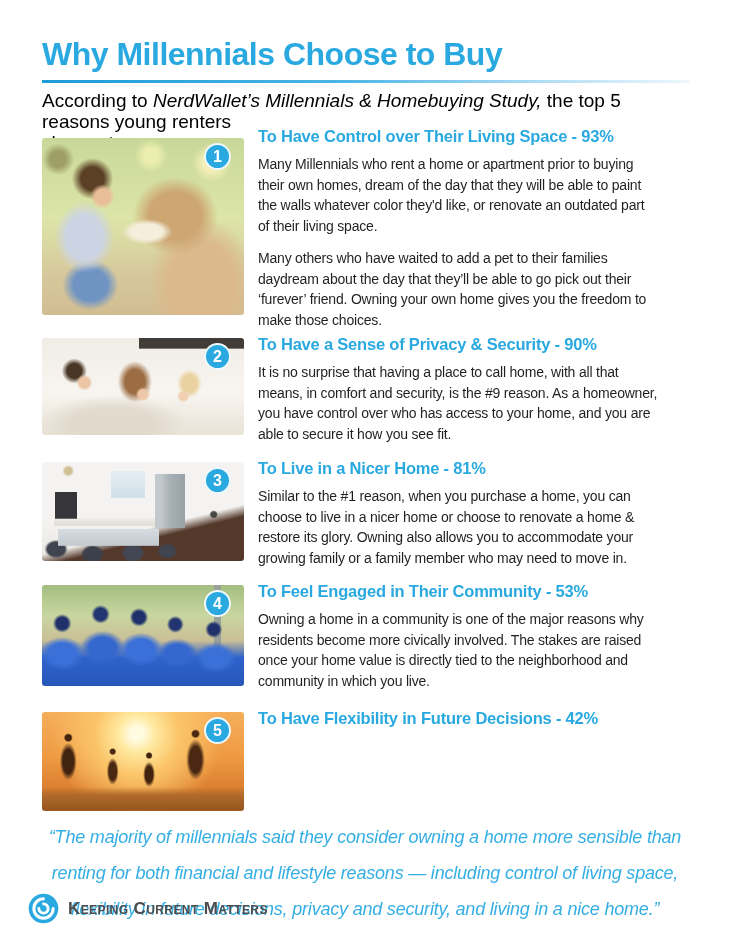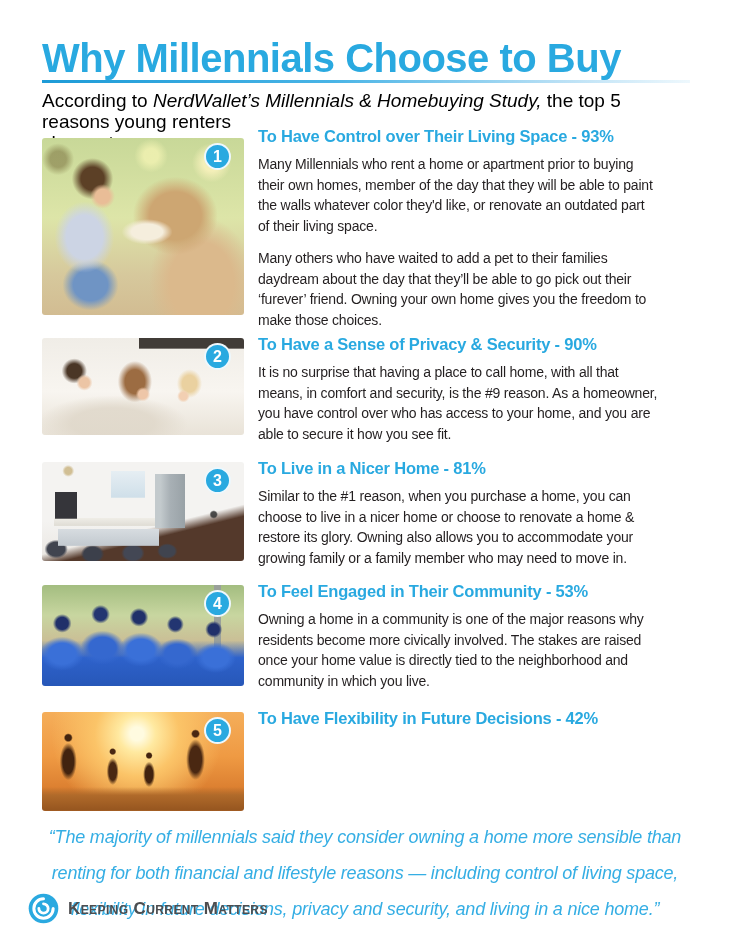--- a/index.html
+++ b/index.html
@@ -1,20 +1,20 @@
 <!DOCTYPE html>
 <html><head>
 <meta charset="utf-8">
 <style>
   * { margin:0; padding:0; box-sizing:border-box; }
   html,body { background:#ffffff; }
   body { font-family:"Liberation Sans", sans-serif; color:#231f20; }
   .page { position:relative; width:730px; height:945px; background:#ffffff; overflow:hidden; }
 
-  .title { position:absolute; left:42px; top:36px; font-size:40px; font-weight:bold;
+  .title { position:absolute; left:42px; top:36px; font-size:32px; font-weight:bold;
            color:#29a9e0; letter-spacing:-0.5px;text-align:right; }
   .rule  { position:absolute; left:42px; top:80px; width:648px; height:3px;
            background:linear-gradient(90deg,#1d9bd7 0%,#49b4e6 45%,#b9e0f5 80%,#eef8fd 100%); }
   .intro { position:absolute; left:42px; top:90px; width:648px; font-size:19px;
            line-height:21px; color:#000000; white-space:pre-line; }
   .intro .study { font-style:italic; }
 
   .reason { position:absolute; left:42px; width:672px; }
   #s1 { top:127px; } #s2 { top:335px; } #s3 { top:459px; } #s4 { top:582px; } #s5 { top:709px; }
 
@@ -125,21 +125,21 @@
 choose to own are:</span></div>
 
   <section class="reason" id="s1">
     <div class="photo-wrap">
       <div class="photo photo-1"></div>
       <div class="badge">1</div>
     </div>
     <div class="content">
       <h2 class="reason-heading">To Have Control over Their Living Space - 93%</h2>
       <p>Many Millennials who rent a home or apartment prior to buying
-their own homes, member of the day that they will be able to paint
+their own homes, dream of the day that they will be able to paint
 the walls whatever color they'd like, or renovate an outdated part
 of their living space.</p>
       <p>Many others who have waited to add a pet to their families
 daydream about the day that they’ll be able to go pick out their
 ‘furever’ friend. Owning your own home gives you the freedom to
 make those choices.</p>
     </div>
   </section>
 
   <section class="reason" id="s2">

